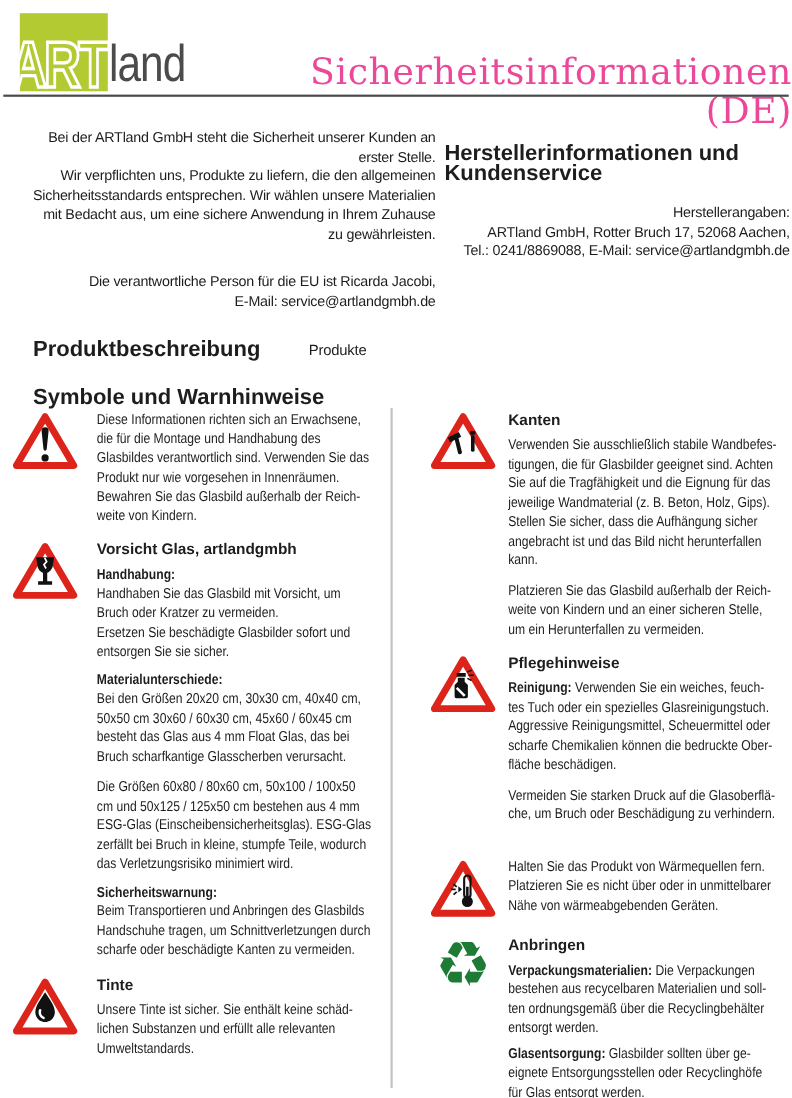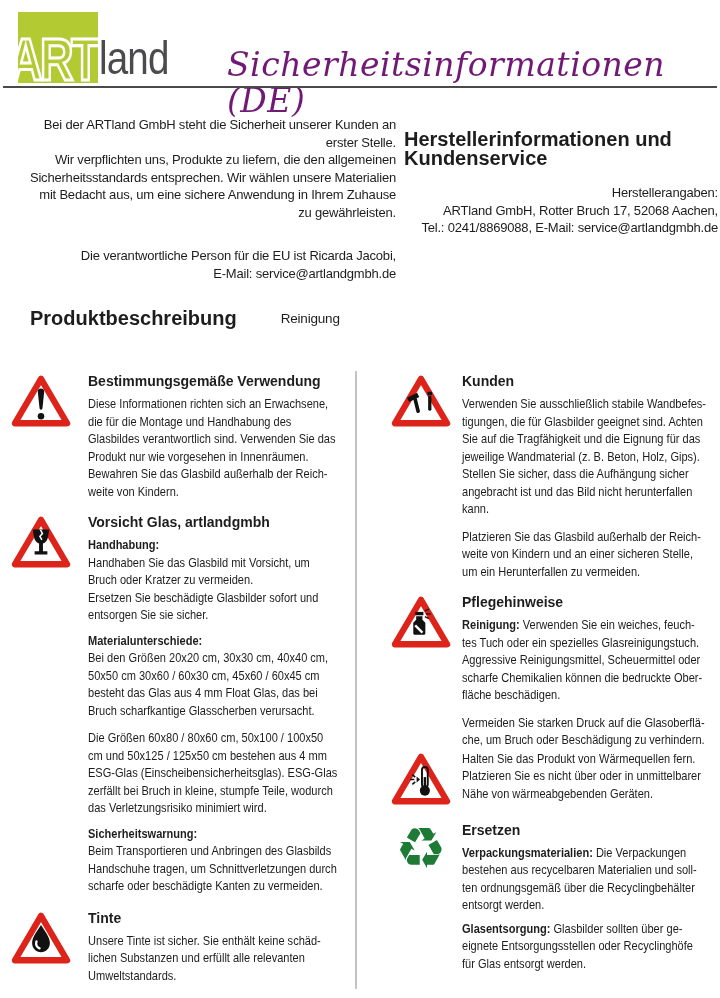--- a/index.html
+++ b/index.html
@@ -7,21 +7,21 @@
         font-family:"Liberation Sans","DejaVu Sans",sans-serif;color:#1d1d1d;}
 
   
   .logo-box{position:absolute;left:18px;top:12px;width:80px;height:71px;}
   .logo-art{position:absolute;left:9px;top:30px;font-weight:bold;font-size:58px;line-height:58px;
             letter-spacing:-3px;color:transparent;-webkit-text-stroke:3px #ffffff;
             transform:scale(0.80,1.02);transform-origin:0 0;}
   .logo-land{position:absolute;left:99px;top:34px;font-size:47px;line-height:47px;
              color:#4b4b4d;letter-spacing:-1px;transform:scale(0.82,1);transform-origin:0 0;}
   .doc-title{position:absolute;left:227px;top:47px;font-family:"DejaVu Serif","Liberation Serif",serif;
-             font-style:italic;font-size:33px;line-height:36px;color:#701a75;letter-spacing:0.5px;}
+             font-size:33px;line-height:36px;color:#ec4899;letter-spacing:0.5px;text-align:right;}
   .header-rule{position:absolute;left:3px;top:86px;width:714px;height:2px;background:#4a4a4a;}
 
   
   .pre{white-space:pre-line;}
   .body-txt{font-size:13px;line-height:17.5px;letter-spacing:-0.2px;}
   .intro-left{position:absolute;left:24px;top:116px;width:372px;text-align:right;}
   .intro-left .p2{margin-top:26px;}
   .intro-right{position:absolute;left:388px;top:114px;width:330px;}
   .blk-head{font-size:20px;font-weight:bold;line-height:19px;margin:16px;}
   .intro-right .body-txt{margin-top:15px;text-align:right;}
@@ -43,21 +43,21 @@
   .wtitle{font-size:14px;font-weight:bold;line-height:18px;margin:0 0 5px 0;}
   .wbody{width:308px;transform:scaleX(0.85);transform-origin:0 0;
          font-size:13px;line-height:17.5px;}
   .wh{font-weight:bold;margin:0;}
   .wp{margin:0;}
   .gap-blank{margin-bottom:10px;}
   .gap-sub{margin-bottom:8px;}
   .ws.s-verwendung{margin-bottom:13px;}
   .ws.s-glas{margin-bottom:14px;}
   .ws.s-montage{margin-bottom:13px;}
-  .ws.s-pflege{margin-bottom:1px;justify-content:center;}
+  .ws.s-pflege{margin-bottom:30px;justify-content:center;}
   .ws.s-hitze{margin-bottom:13px;}
   .ws.s-recycling .gap-blank{margin-bottom:6px;}
 
   .tri{display:block;}
   .recycle-glyph{font-family:"DejaVu Sans",sans-serif;font-size:57px;line-height:56px;
                  color:#1e7b36;margin-top:-3px;text-align:center;width:62px;}
 </style>
 </head>
 <body>
 
@@ -90,38 +90,38 @@
 
   <div class="intro-right">
     <div class="blk-head">Herstellerinformationen und Kundenservice</div>
     <div class="pre body-txt">Herstellerangaben:
 ARTland GmbH, Rotter Bruch 17, 52068 Aachen,
 Tel.: 0241/8869088, E-Mail: service@artlandgmbh.de</div>
   </div>
 
   <div class="product-line">
     <div class="blk-head">Produktbeschreibung</div>
-    <div class="val">Reinigung</div>
-  </div>
-
+    <div class="val">Produkte</div>
+  </div>
+
+  <div class="symbols-heading blk-head">Symbole und Warnhinweise</div>
 
   <div class="col-divider"></div>
 
   <div class="wcol left">
 
     <div class="ws s-verwendung">
       <div class="wicon">
         <svg class="tri" width="62" height="56" viewBox="0 0 64 58">
           <use href="#tri-frame"></use>
           <path fill="#111" d="M32 15c2.3 0 3.5 1.4 3.3 3.5l-1.7 16.2c-.1 1.5-.7 2.3-1.6 2.3s-1.5-.8-1.6-2.3l-1.7-16.2c-.2-2.1 1-3.5 3.3-3.5z"></path>
           <circle fill="#111" cx="32" cy="43.8" r="3.4"></circle>
         </svg>
       </div>
       <div class="wtext">
-        <div class="wtitle">Bestimmungsgemäße Verwendung</div>
         <div class="wbody">
           <div class="wp pre">Diese Informationen richten sich an Erwachsene,
 die für die Montage und Handhabung des
 Glasbildes verantwortlich sind. Verwenden Sie das
 Produkt nur wie vorgesehen in Innenräumen.
 Bewahren Sie das Glasbild außerhalb der Reich-
 weite von Kindern.</div>
         </div>
       </div>
     </div>
@@ -186,21 +186,21 @@
       <div class="wicon">
         <svg class="tri" width="62" height="56" viewBox="0 0 64 58">
           <use href="#tri-frame"></use>
           <path fill="#111" d="M17.5 24.5l10.5-5.2 2.2 4.5-10.5 5.2z"></path>
           <rect fill="#111" x="25.6" y="24.5" width="3.8" height="16" rx="1.6" transform="rotate(-14 27.5 32.5)"></rect>
           <rect fill="#111" x="38.6" y="18.5" width="5" height="3.4" rx="1"></rect>
           <rect fill="#111" x="39.4" y="22.5" width="3.4" height="15.5" rx="1.4"></rect>
         </svg>
       </div>
       <div class="wtext">
-        <div class="wtitle">Kunden</div>
+        <div class="wtitle">Kanten</div>
         <div class="wbody">
           <div class="wp pre gap-blank">Verwenden Sie ausschließlich stabile Wandbefes-
 tigungen, die für Glasbilder geeignet sind. Achten
 Sie auf die Tragfähigkeit und die Eignung für das
 jeweilige Wandmaterial (z. B. Beton, Holz, Gips).
 Stellen Sie sicher, dass die Aufhängung sicher
 angebracht ist und das Bild nicht herunterfallen
 kann.</div>
           <div class="wp pre">Platzieren Sie das Glasbild außerhalb der Reich-
 weite von Kindern und an einer sicheren Stelle,
@@ -251,21 +251,21 @@
 Nähe von wärmeabgebenden Geräten.</div>
         </div>
       </div>
     </div>
 
     <div class="ws s-recycling">
       <div class="wicon">
         <div class="recycle-glyph">♻</div>
       </div>
       <div class="wtext">
-        <div class="wtitle">Ersetzen</div>
+        <div class="wtitle">Anbringen</div>
         <div class="wbody">
           <div class="wp pre gap-blank"><b>Verpackungsmaterialien:</b><span> Die Verpackungen
 bestehen aus recycelbaren Materialien und soll-
 ten ordnungsgemäß über die Recyclingbehälter
 entsorgt werden.</span></div>
           <div class="wp pre"><b>Glasentsorgung:</b><span> Glasbilder sollten über ge-
 eignete Entsorgungsstellen oder Recyclinghöfe
 für Glas entsorgt werden.</span></div>
         </div>
       </div>

